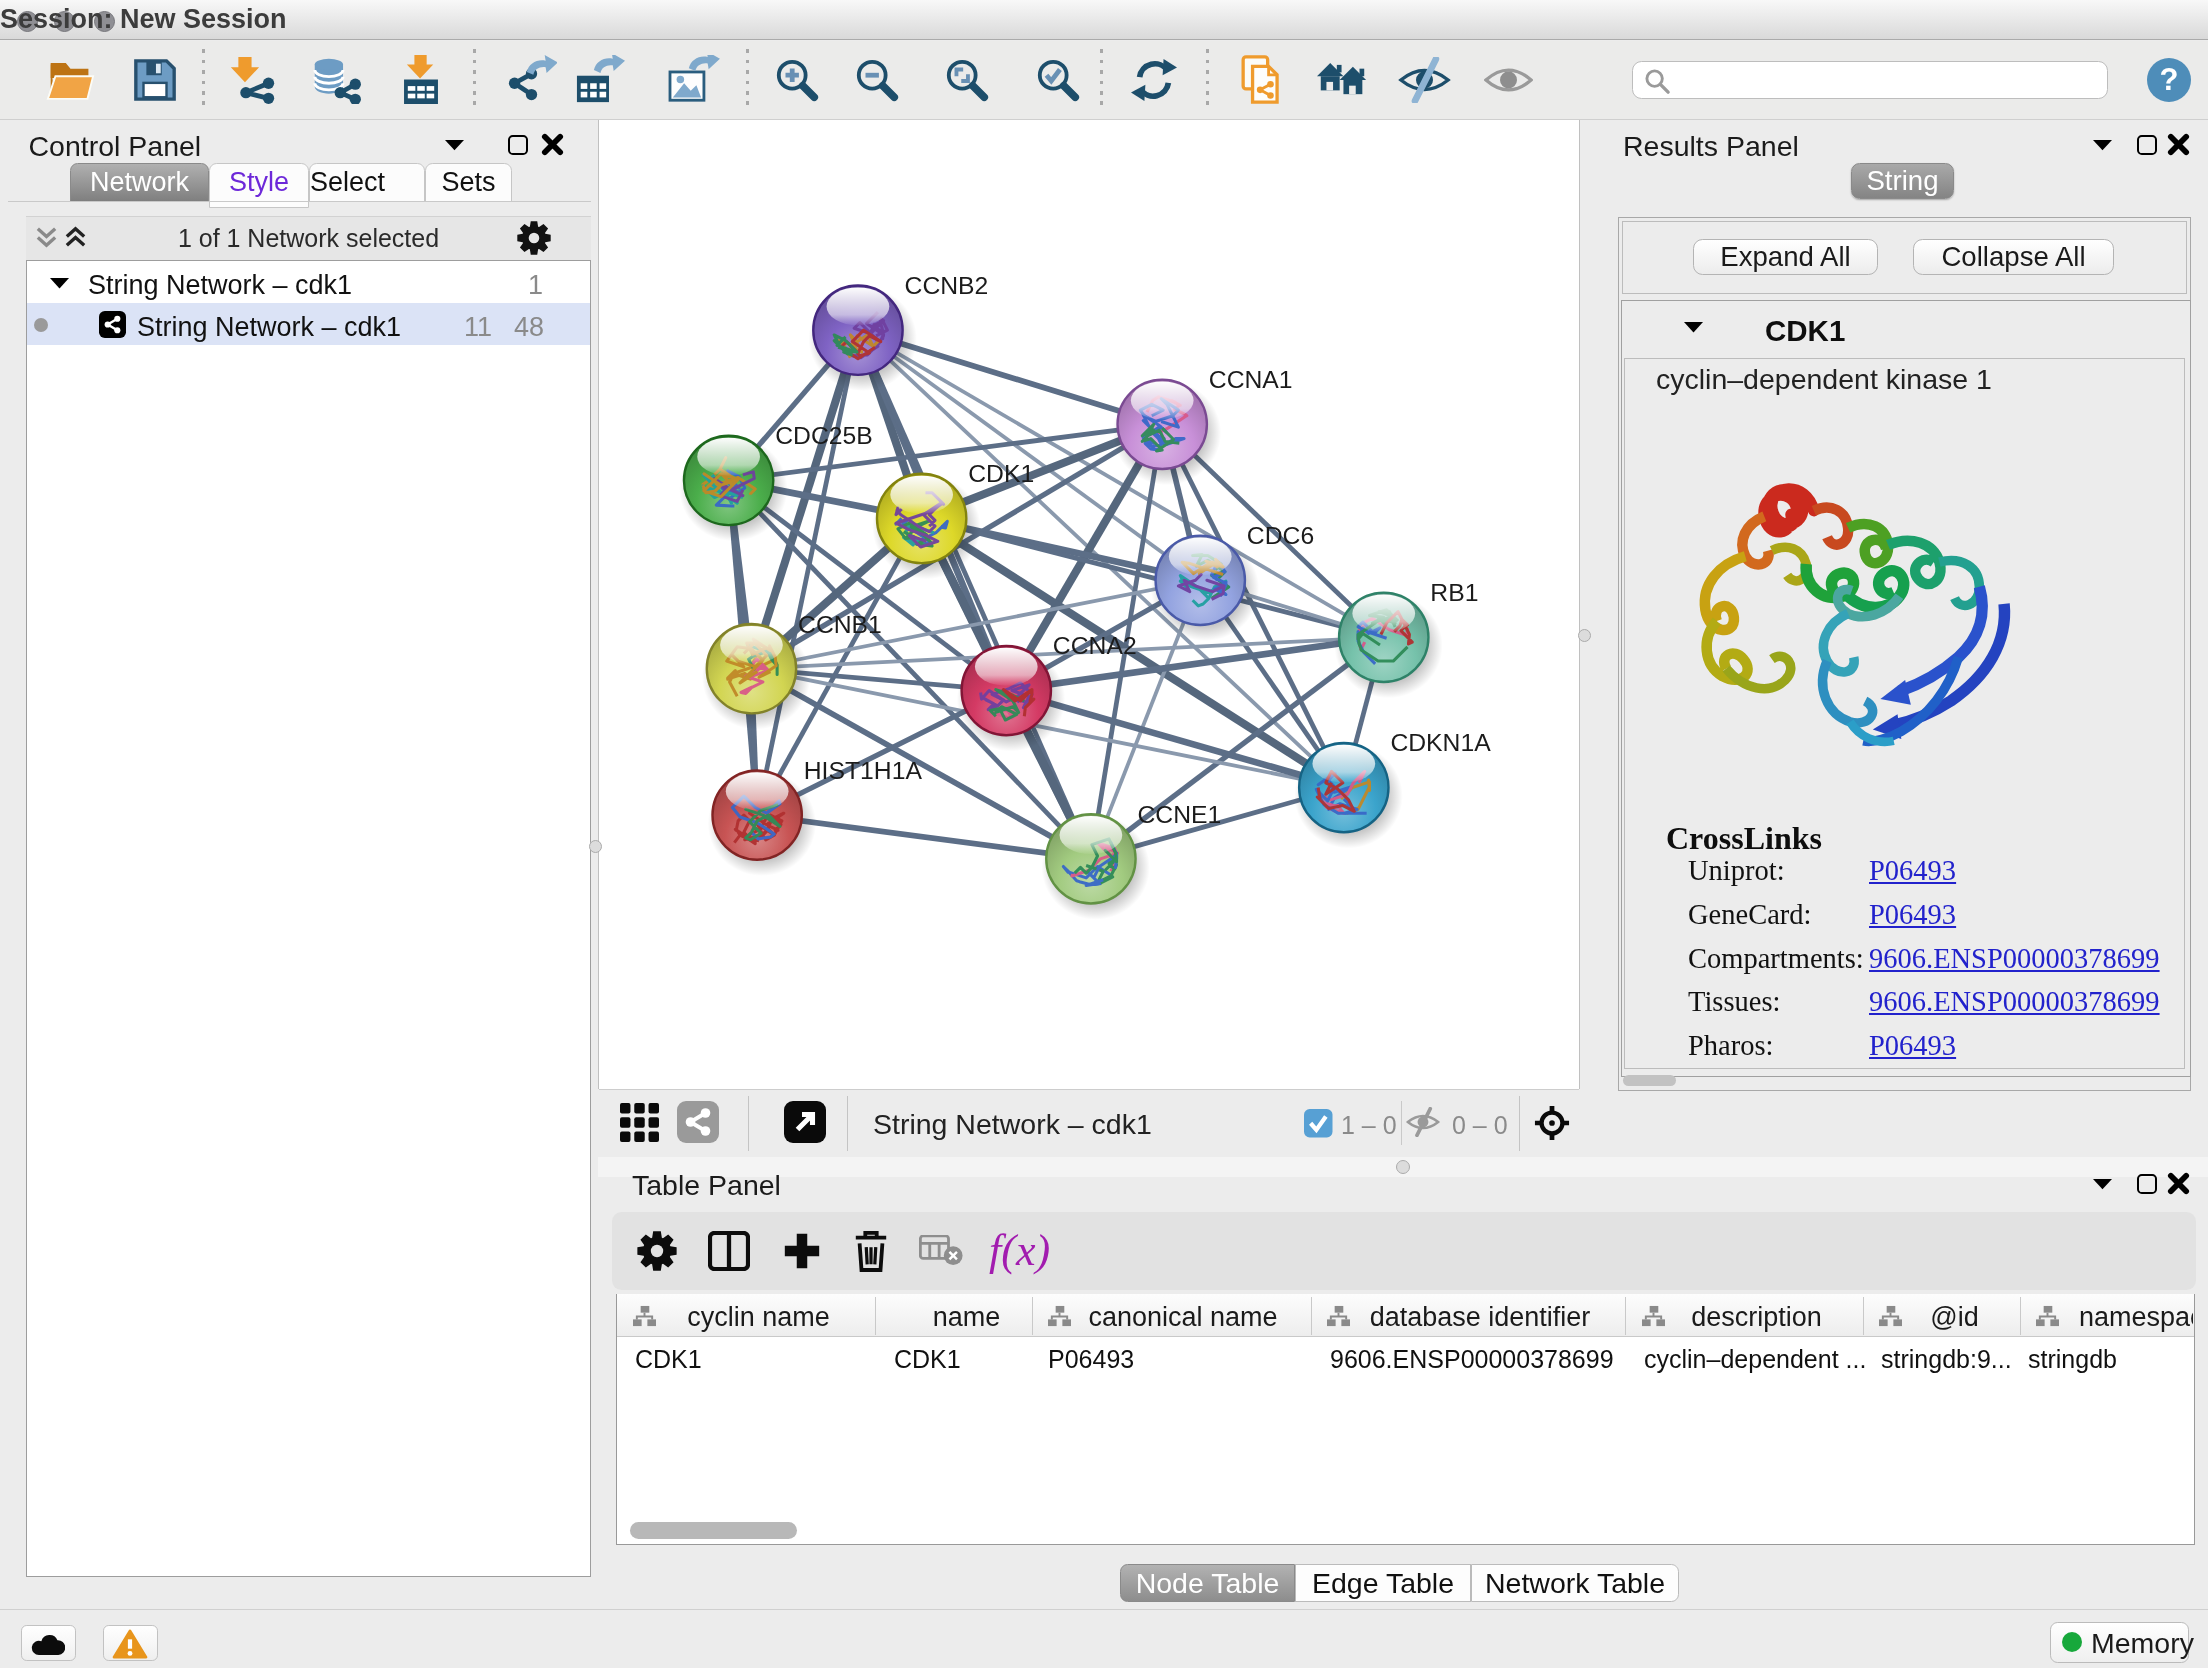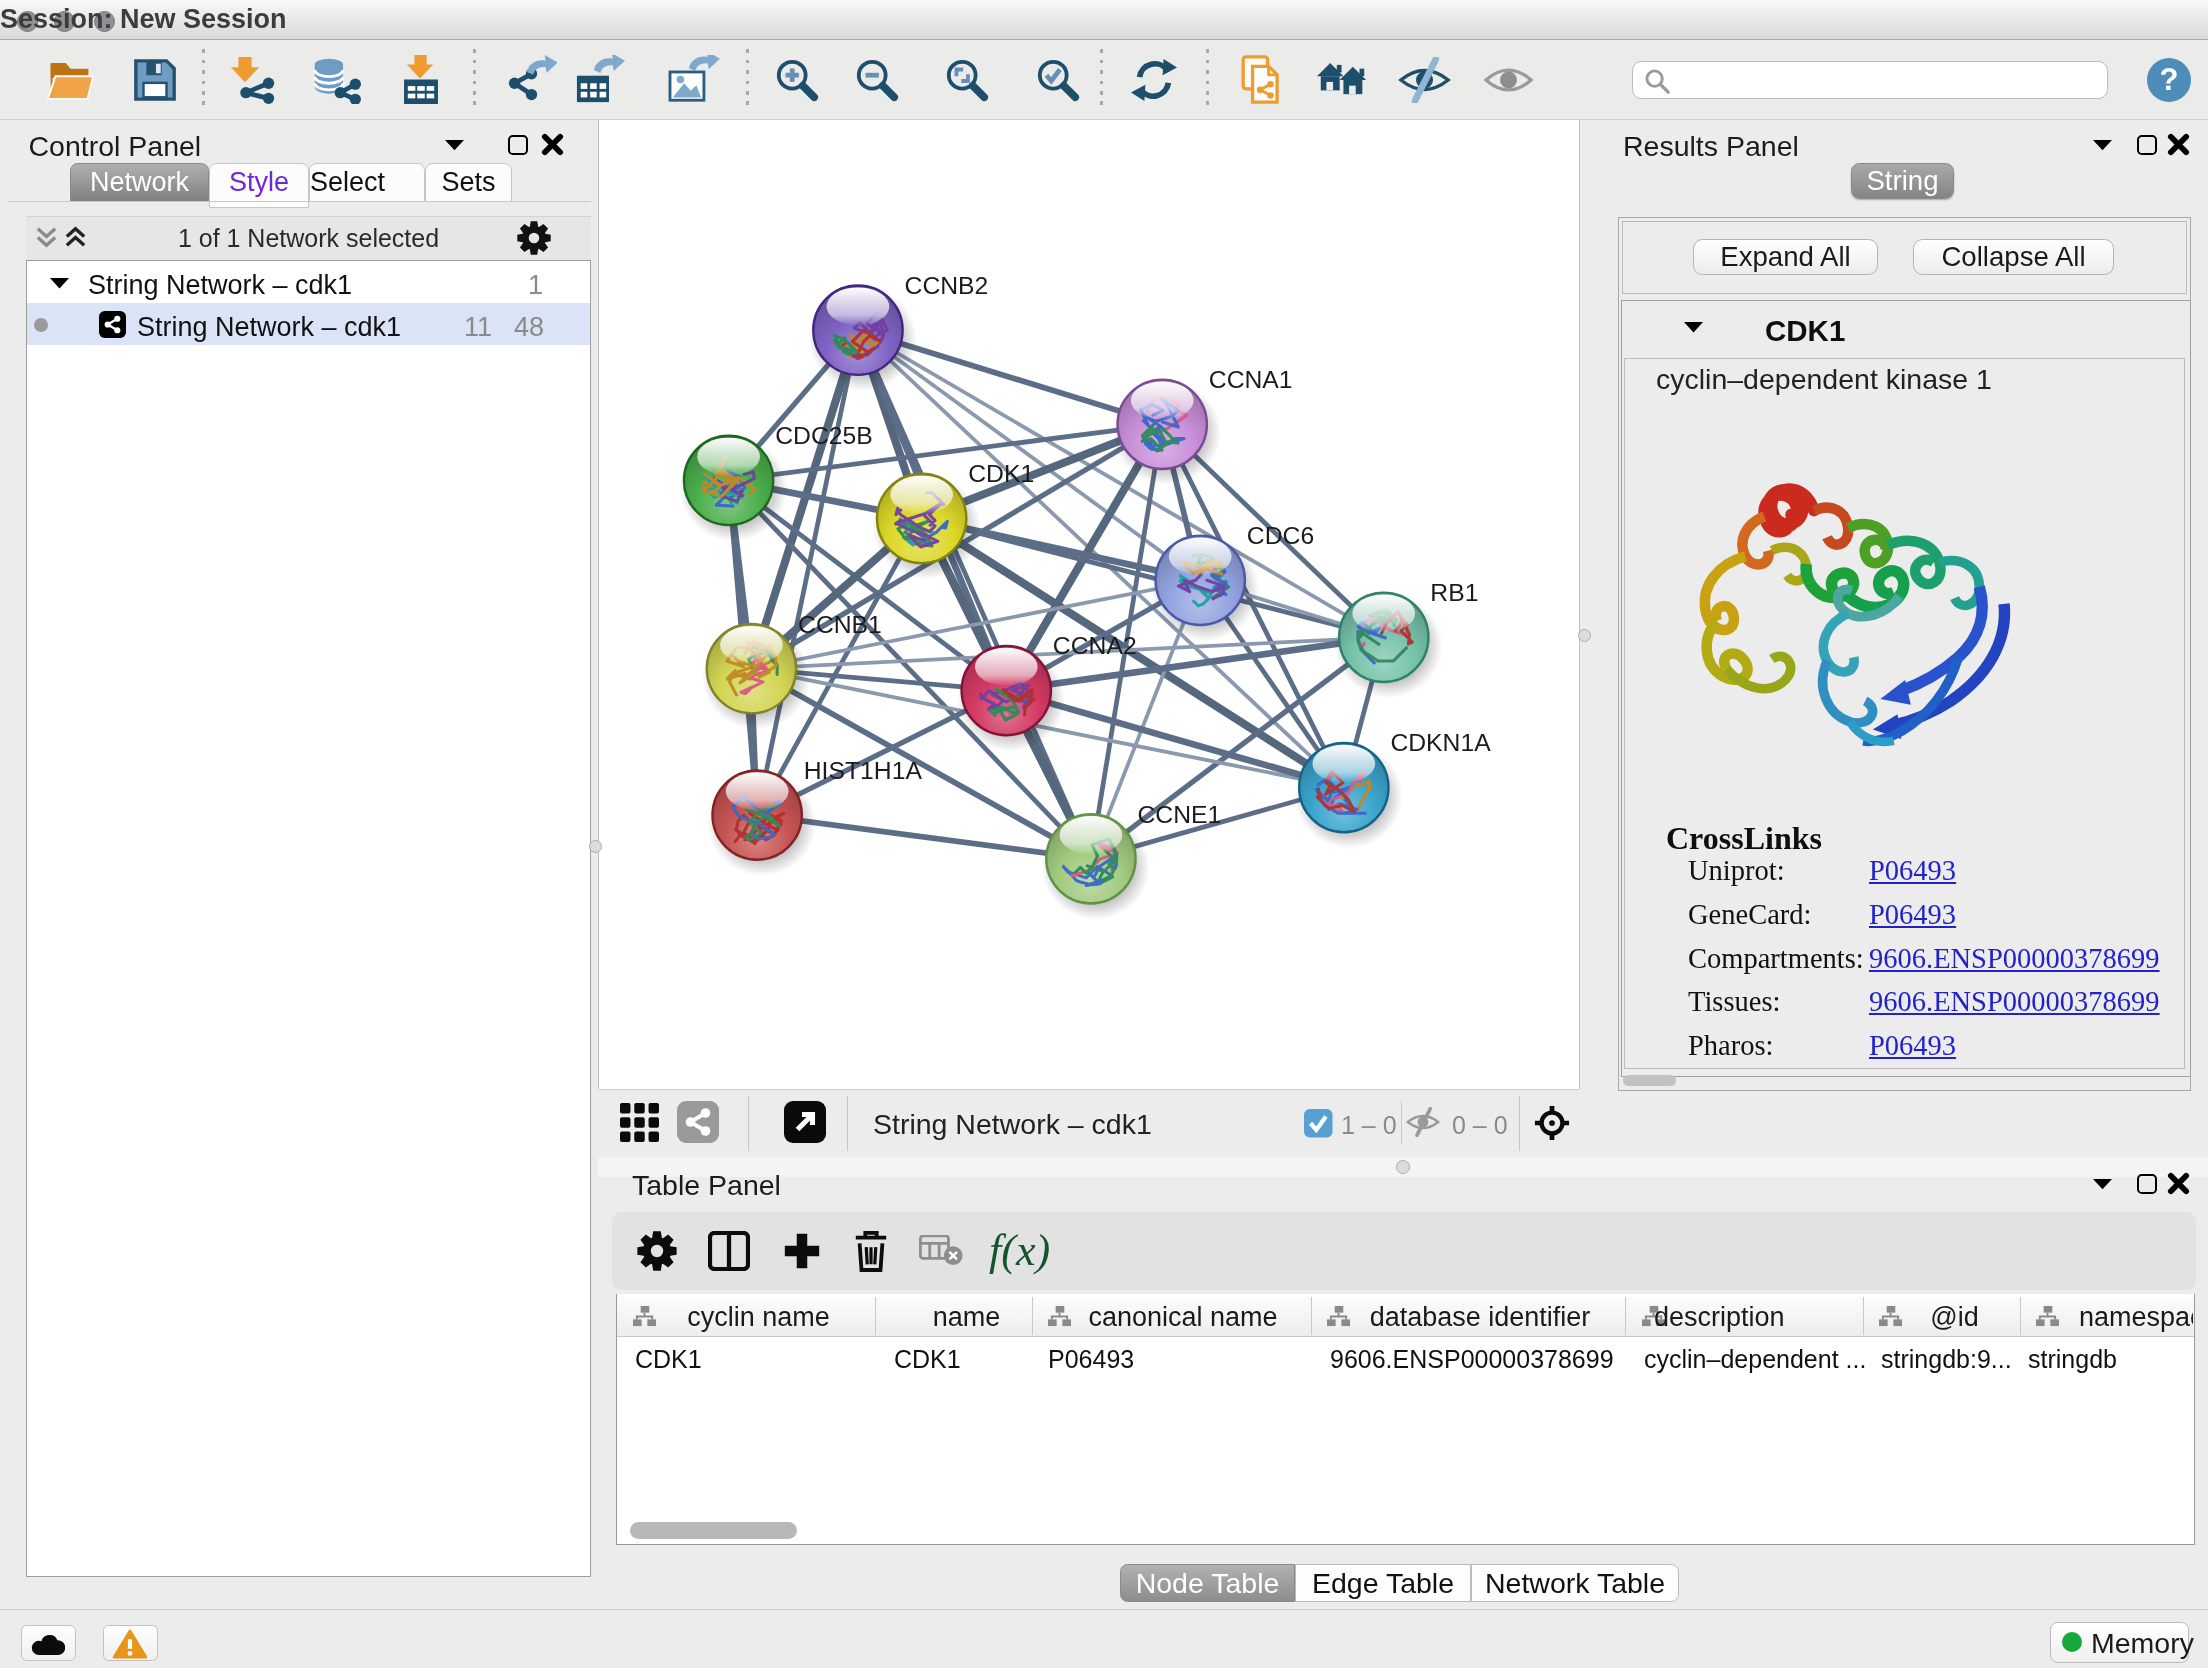--- a/index.html
+++ b/index.html
@@ -596,21 +596,21 @@
     <path d="M4 10 h32 M14 10 v-5 h12 v5" stroke="#0c0c0c" stroke-width="4" fill="none"></path>
     <path d="M8 16 l2 28 h20 l2 -28" stroke="#0c0c0c" stroke-width="4" fill="none"></path>
     <path d="M15 20 l1 18 M20 20 v18 M25 20 l-1 18" stroke="#0c0c0c" stroke-width="3.4"></path>
   </svg>
 <svg class="abs" style="left:919px;top:1235px" width="44" height="30" viewBox="0 0 46 32">
     <rect x="1" y="1" width="30" height="24" rx="3" fill="none" stroke="#8e8e8e" stroke-width="3"></rect>
     <path d="M1 9 h30 M11 9 v16 M21 9 v16" stroke="#8e8e8e" stroke-width="3"></path>
     <circle cx="36" cy="22" r="10" fill="#8e8e8e"></circle>
     <path d="M32 18 l8 8 M40 18 l-8 8" stroke="#fff" stroke-width="2.6"></path>
   </svg>
-<div class="abs" style="left:989px;top:1225px;font-family:'Liberation Serif',serif;font-style:italic;font-size:44px;color:#14532d">f(x)</div>
+<div class="abs" style="left:989px;top:1225px;font-family:'Liberation Serif',serif;font-style:italic;font-size:44px;color:#a21caf">f(x)</div>
 <div class="abs" style="left:616px;top:1294px;width:1579px;height:251px;background:#fff;border:1px solid #999"></div>
 <div class="abs" style="left:617px;top:1294px;width:1577px;height:43px;background:linear-gradient(#fdfdfd,#ededed);border-bottom:1px solid #c9c9c9"></div>
 <div class="abs" style="left:875px;top:1297px;width:0;height:38px;border-left:1px solid #c9c9c9"></div>
 <svg class="abs" style="left:632px;top:1305px" width="25" height="23" viewBox="0 0 26 24">
     <rect x="9" y="1" width="9" height="7" fill="#8a8a8a"></rect>
     <rect x="1" y="15" width="9" height="7" fill="#8a8a8a"></rect>
     <rect x="16" y="15" width="9" height="7" fill="#8a8a8a"></rect>
     <path d="M13 8 v4 M5 15 v-3 h16 v3" stroke="#8a8a8a" stroke-width="2" fill="none"></path>
   </svg>
 <div class="abs" style="left:646px;top:1302px;width:225px;text-align:center;font-size:27px;color:#1a1a1a;overflow:hidden;white-space:nowrap">cyclin name</div>
@@ -632,21 +632,21 @@
     <path d="M13 8 v4 M5 15 v-3 h16 v3" stroke="#8a8a8a" stroke-width="2" fill="none"></path>
   </svg>
 <div class="abs" style="left:1339px;top:1302px;width:282px;text-align:center;font-size:27px;color:#1a1a1a;overflow:hidden;white-space:nowrap">database identifier</div>
 <div class="abs" style="left:1863px;top:1297px;width:0;height:38px;border-left:1px solid #c9c9c9"></div>
 <svg class="abs" style="left:1641px;top:1305px" width="25" height="23" viewBox="0 0 26 24">
     <rect x="9" y="1" width="9" height="7" fill="#8a8a8a"></rect>
     <rect x="1" y="15" width="9" height="7" fill="#8a8a8a"></rect>
     <rect x="16" y="15" width="9" height="7" fill="#8a8a8a"></rect>
     <path d="M13 8 v4 M5 15 v-3 h16 v3" stroke="#8a8a8a" stroke-width="2" fill="none"></path>
   </svg>
-<div class="abs" style="left:1654px;top:1302px;width:205px;font-size:27px;color:#1a1a1a;overflow:hidden;white-space:nowrap">description</div>
+<div class="abs" style="left:1654px;top:1302px;width:205px;text-align:center;font-size:27px;color:#1a1a1a;overflow:hidden;white-space:nowrap">description</div>
 <div class="abs" style="left:2020px;top:1297px;width:0;height:38px;border-left:1px solid #c9c9c9"></div>
 <svg class="abs" style="left:1878px;top:1305px" width="25" height="23" viewBox="0 0 26 24">
     <rect x="9" y="1" width="9" height="7" fill="#8a8a8a"></rect>
     <rect x="1" y="15" width="9" height="7" fill="#8a8a8a"></rect>
     <rect x="16" y="15" width="9" height="7" fill="#8a8a8a"></rect>
     <path d="M13 8 v4 M5 15 v-3 h16 v3" stroke="#8a8a8a" stroke-width="2" fill="none"></path>
   </svg>
 <div class="abs" style="left:1892px;top:1302px;width:125px;text-align:center;font-size:27px;color:#1a1a1a;overflow:hidden;white-space:nowrap">@id</div>
 <svg class="abs" style="left:2035px;top:1305px" width="25" height="23" viewBox="0 0 26 24">
     <rect x="9" y="1" width="9" height="7" fill="#8a8a8a"></rect>

